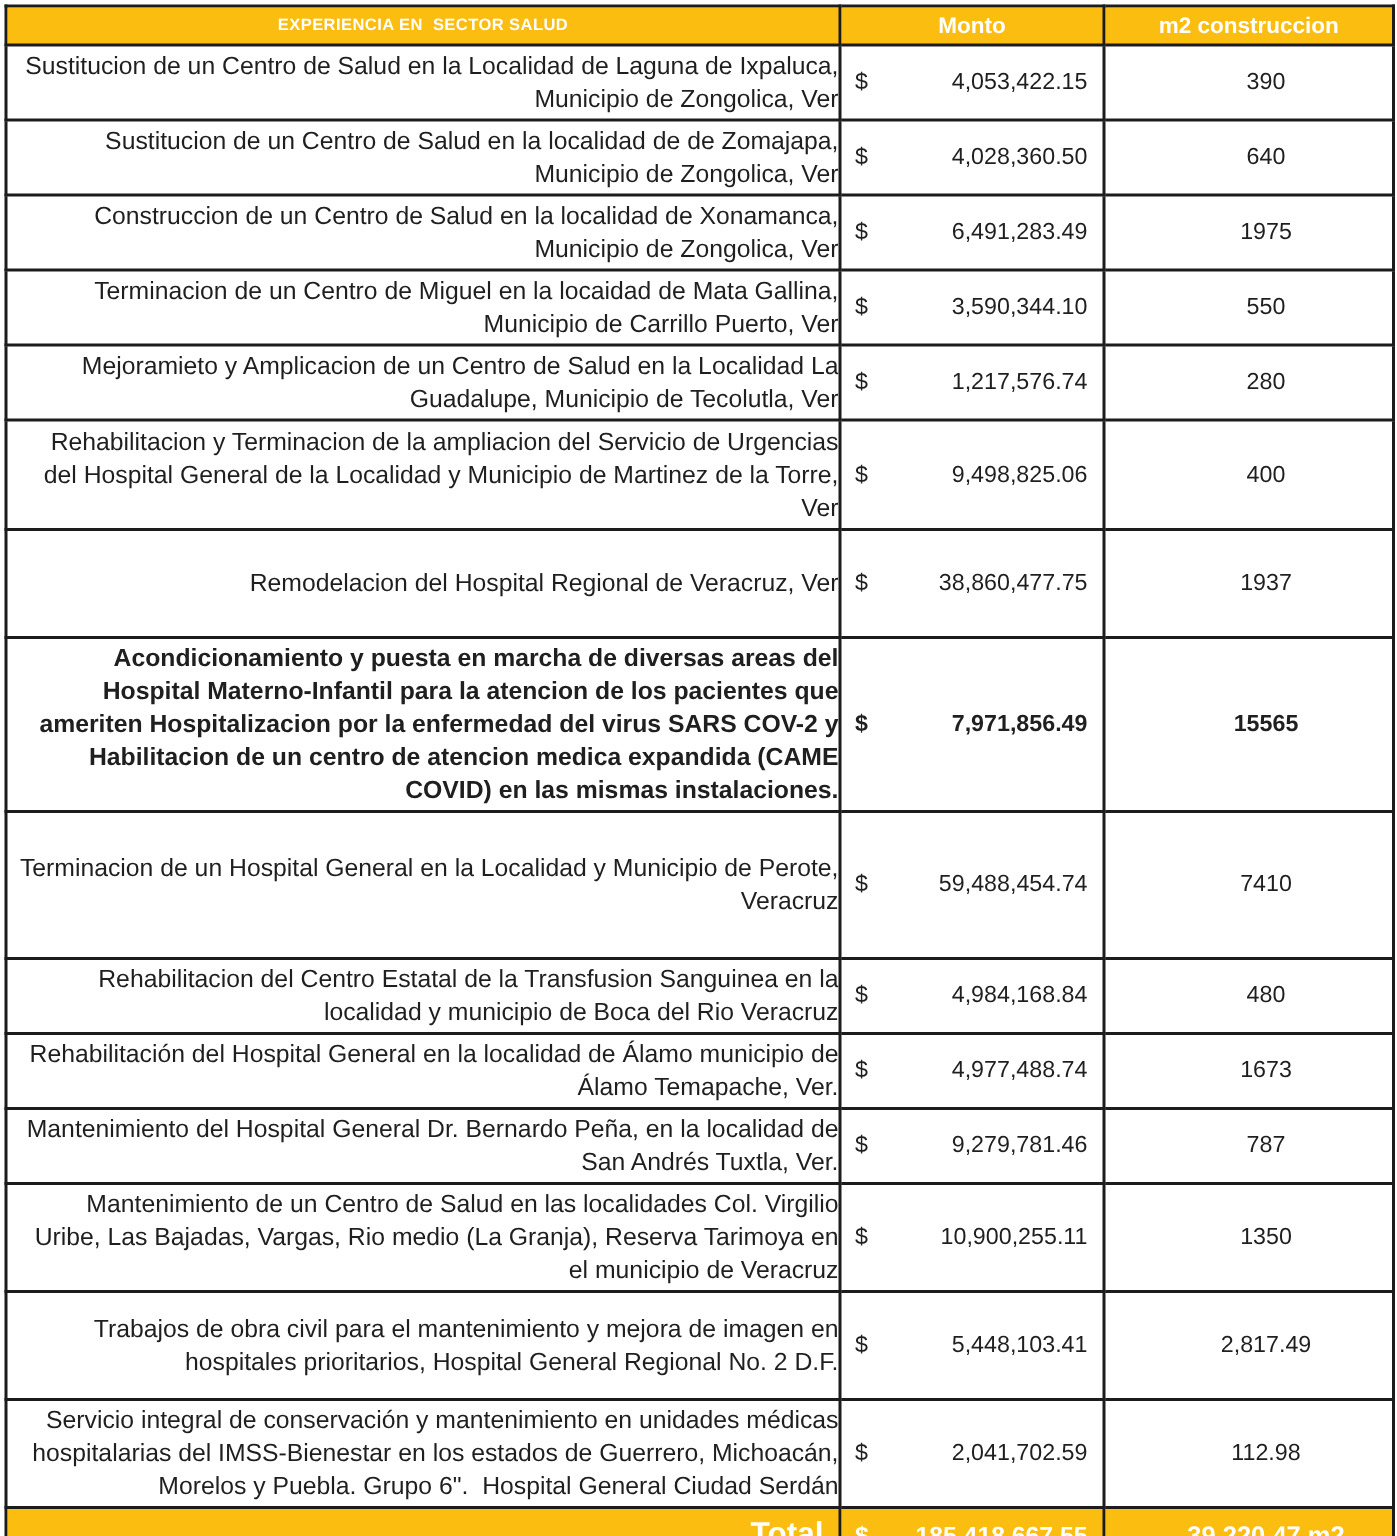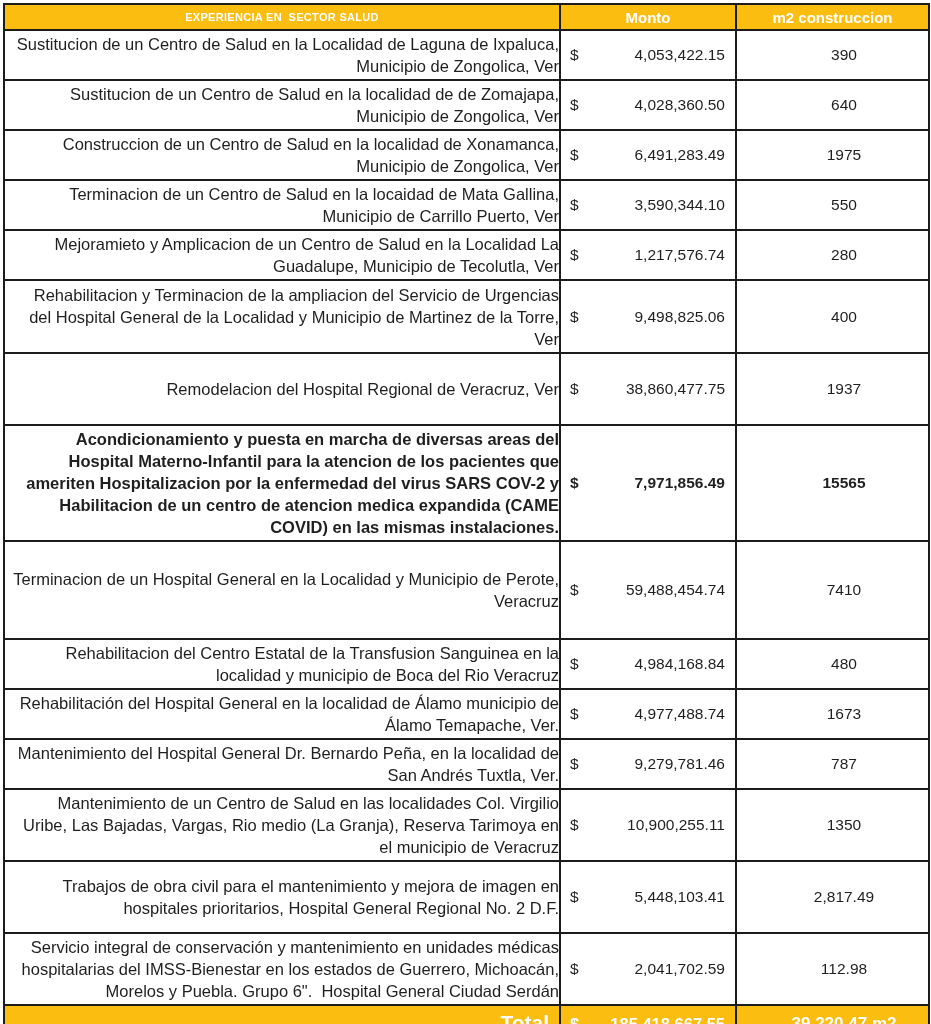--- a/index.html
+++ b/index.html
@@ -101,21 +101,21 @@
         <td class="desc">Construccion de un Centro de Salud en la localidad de Xonamanca, Municipio de Zongolica, Ver</td>
         <td class="monto">
           <div class="monto-wrap">
             <span class="cur">$</span>
             <span class="val">6,491,283.49</span>
           </div>
         </td>
         <td class="m2">1975</td>
       </tr>
       <tr>
-        <td class="desc">Terminacion de un Centro de Salud en la locaidad de Mata Gallina, Municipio de Carrillo Puerto, Ver</td>
+        <td class="desc">Terminacion de un Centro de Miguel en la locaidad de Mata Gallina, Municipio de Carrillo Puerto, Ver</td>
         <td class="monto">
           <div class="monto-wrap">
             <span class="cur">$</span>
             <span class="val">3,590,344.10</span>
           </div>
         </td>
         <td class="m2">550</td>
       </tr>
       <tr>
         <td class="desc">Mejoramieto y Amplicacion de un Centro de Salud en la Localidad La Guadalupe, Municipio de Tecolutla, Ver</td>

